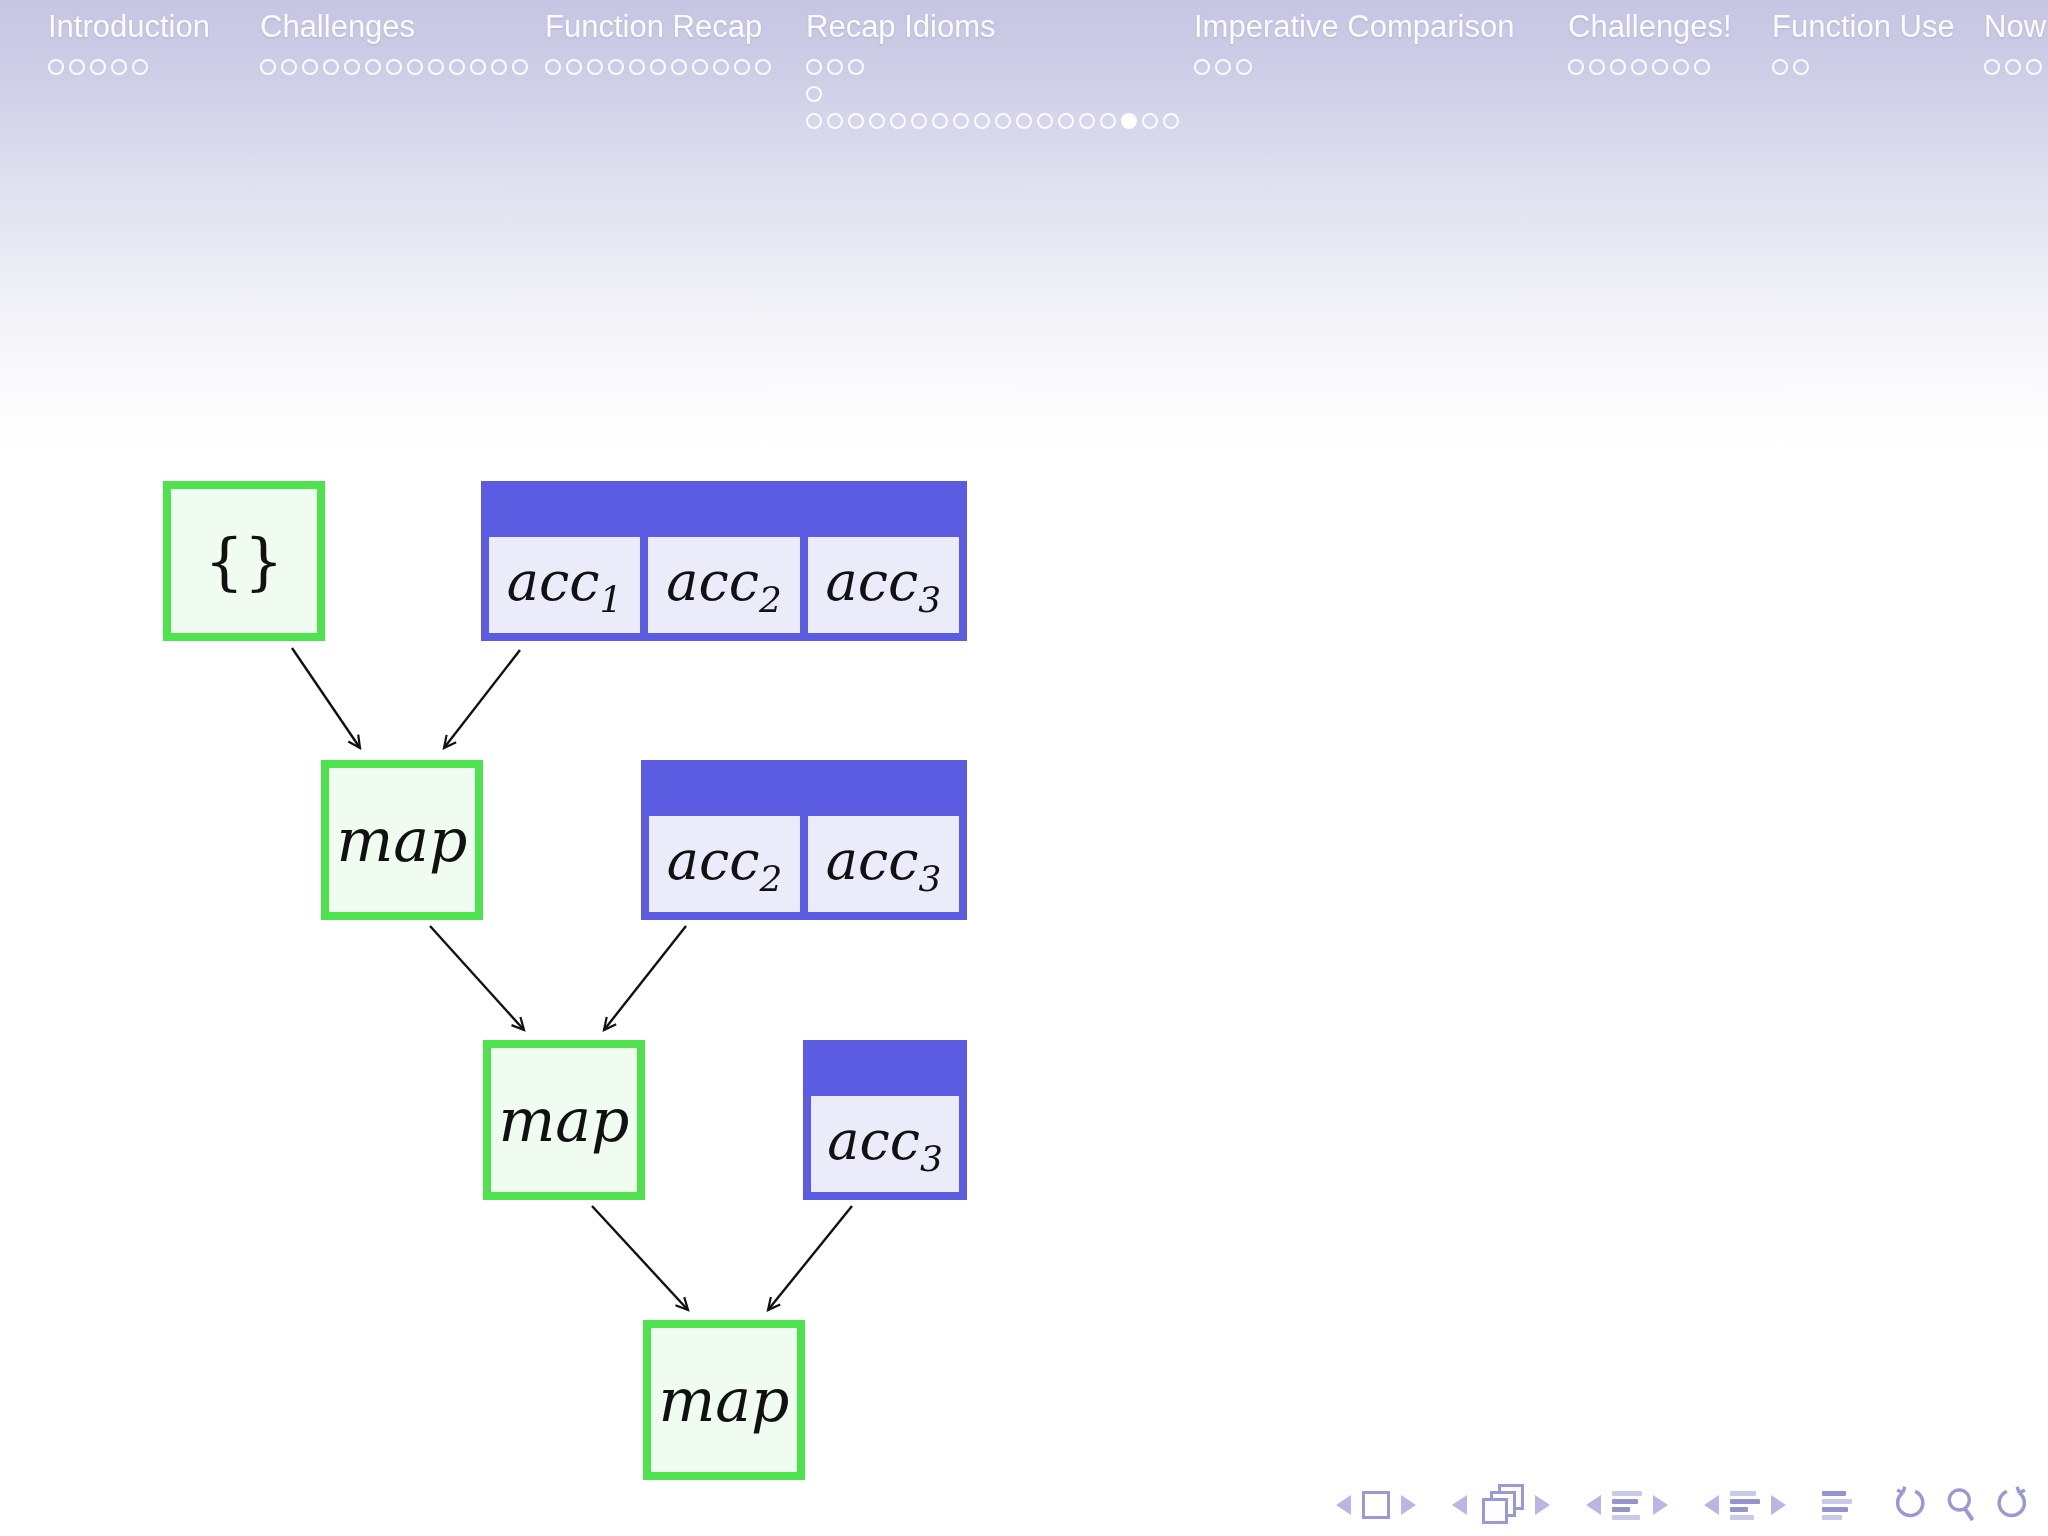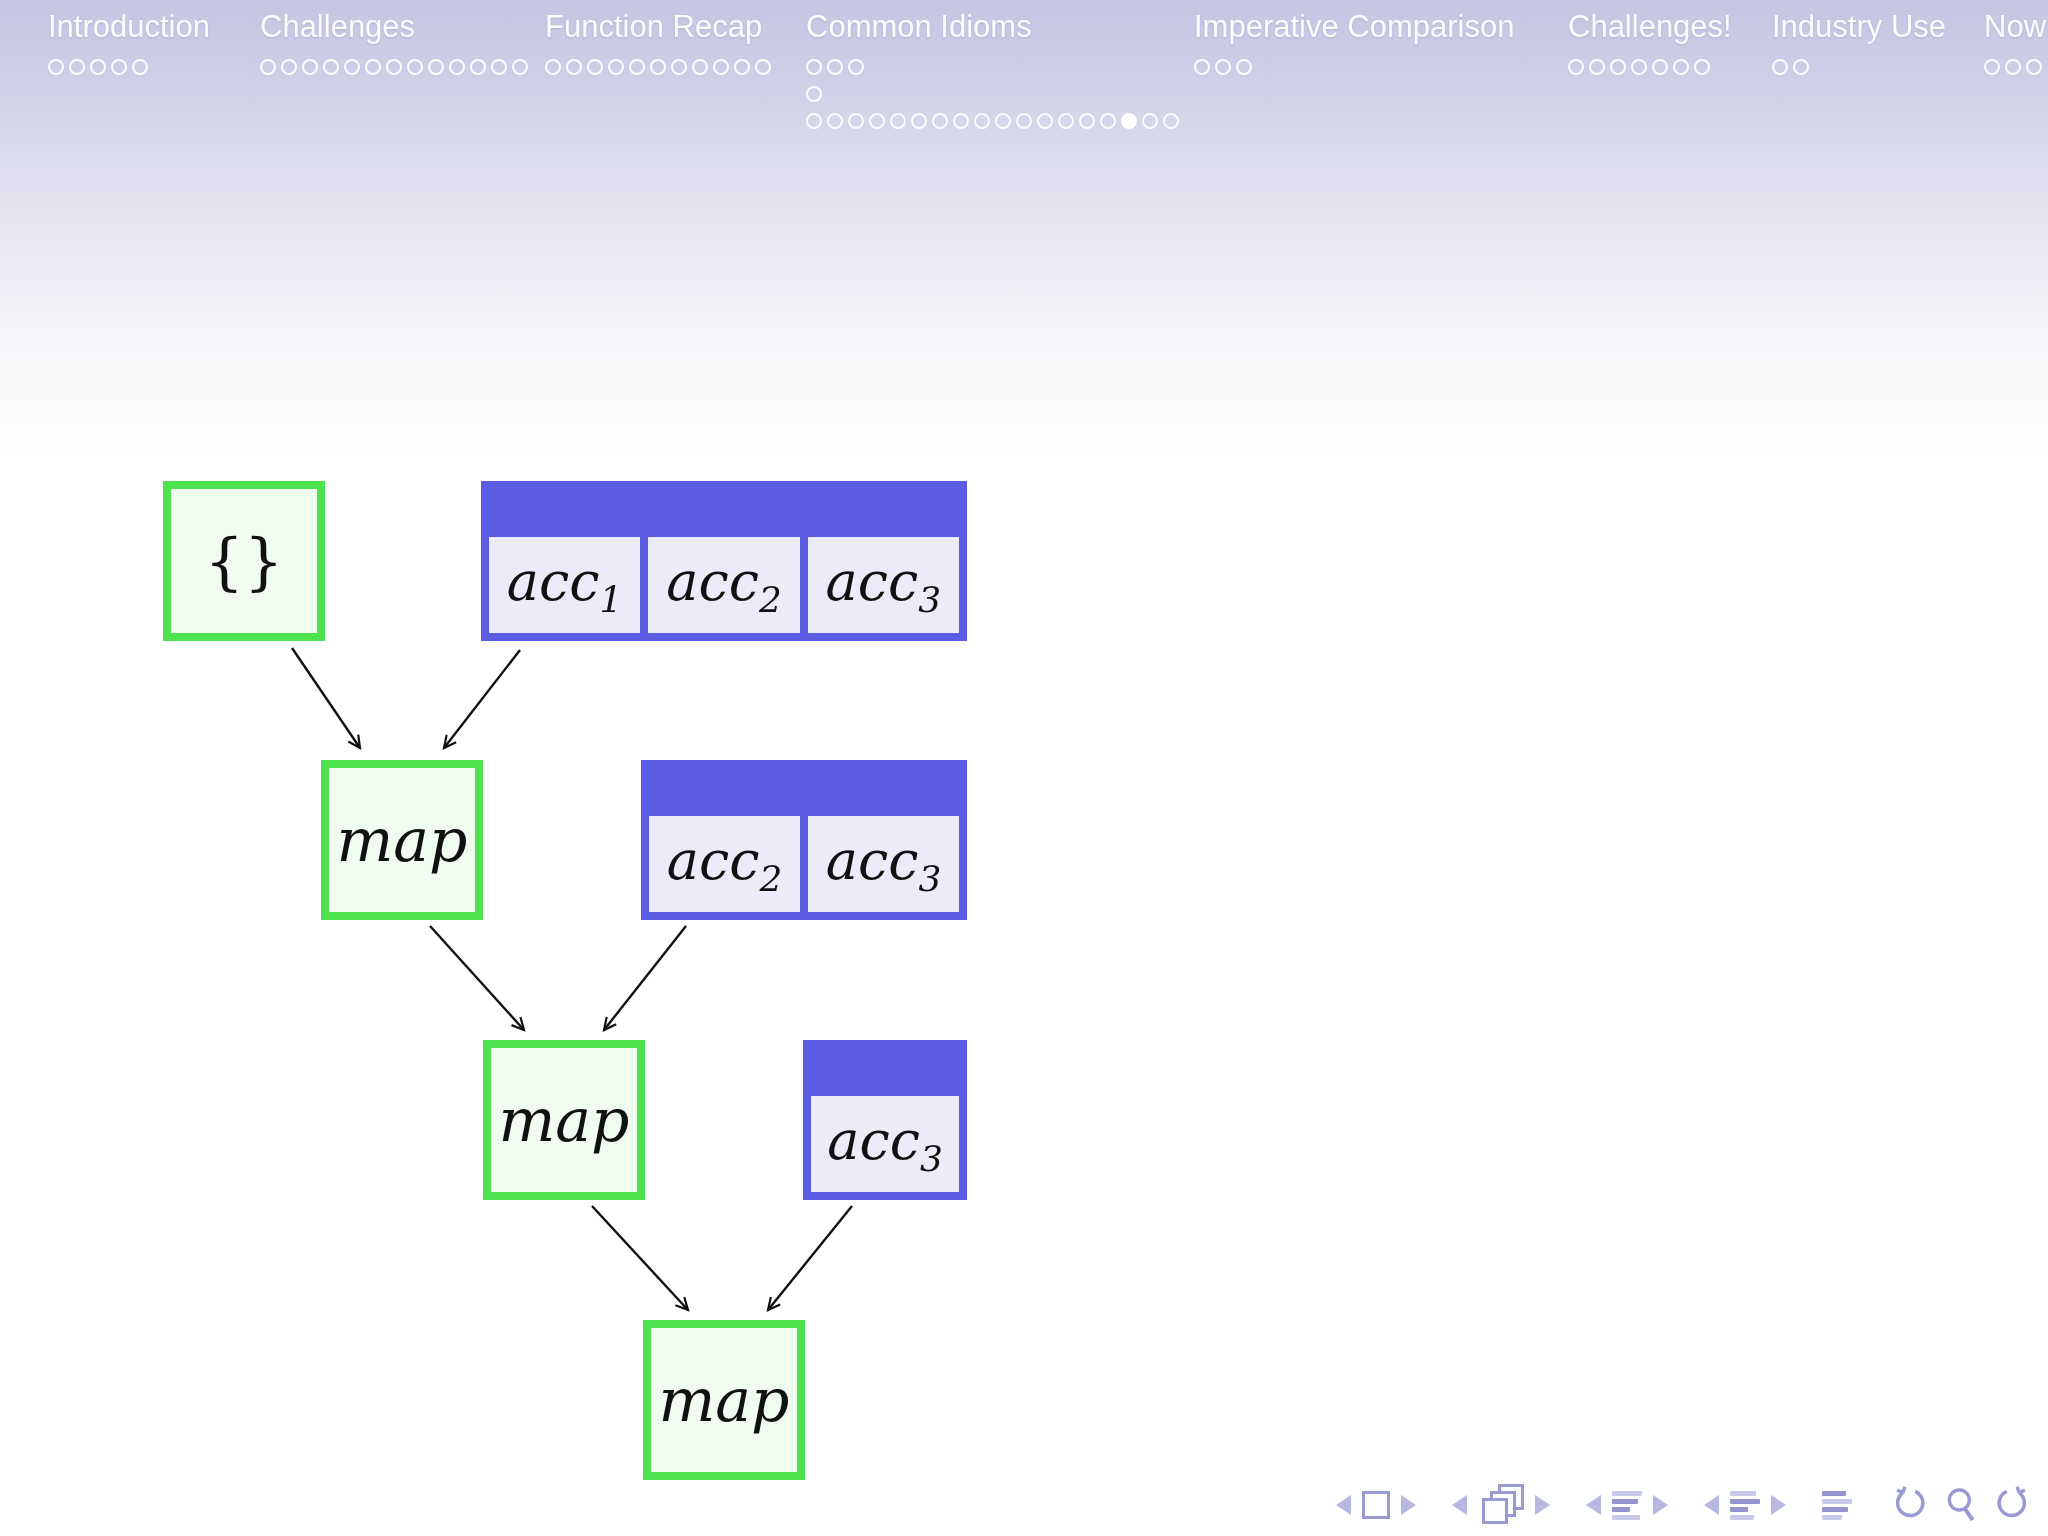--- a/index.html
+++ b/index.html
@@ -80,41 +80,41 @@
           <div class="dotrow"><span class="dot"></span><span class="dot"></span><span class="dot"></span><span class="dot"></span><span class="dot"></span><span class="dot"></span><span class="dot"></span><span class="dot"></span><span class="dot"></span><span class="dot"></span><span class="dot"></span><span class="dot"></span><span class="dot"></span></div>
         </div>
     </div>
     <div class="nav-sec s2">
       <div class="nav-title">Function Recap</div>
       <div class="dotrows">
           <div class="dotrow"><span class="dot"></span><span class="dot"></span><span class="dot"></span><span class="dot"></span><span class="dot"></span><span class="dot"></span><span class="dot"></span><span class="dot"></span><span class="dot"></span><span class="dot"></span><span class="dot"></span></div>
         </div>
     </div>
     <div class="nav-sec s3">
-      <div class="nav-title">Common Idioms</div>
+      <div class="nav-title">Recap Idioms</div>
       <div class="dotrows">
           <div class="dotrow"><span class="dot"></span><span class="dot"></span><span class="dot"></span></div>
           <div class="dotrow"><span class="dot"></span></div>
           <div class="dotrow"><span class="dot"></span><span class="dot"></span><span class="dot"></span><span class="dot"></span><span class="dot"></span><span class="dot"></span><span class="dot"></span><span class="dot"></span><span class="dot"></span><span class="dot"></span><span class="dot"></span><span class="dot"></span><span class="dot"></span><span class="dot"></span><span class="dot"></span><span class="dot filled"></span><span class="dot"></span><span class="dot"></span></div>
         </div>
     </div>
     <div class="nav-sec s4">
       <div class="nav-title">Imperative Comparison</div>
       <div class="dotrows">
           <div class="dotrow"><span class="dot"></span><span class="dot"></span><span class="dot"></span></div>
         </div>
     </div>
     <div class="nav-sec s5">
       <div class="nav-title">Challenges!</div>
       <div class="dotrows">
           <div class="dotrow"><span class="dot"></span><span class="dot"></span><span class="dot"></span><span class="dot"></span><span class="dot"></span><span class="dot"></span><span class="dot"></span></div>
         </div>
     </div>
     <div class="nav-sec s6">
-      <div class="nav-title">Industry Use</div>
+      <div class="nav-title">Function Use</div>
       <div class="dotrows">
           <div class="dotrow"><span class="dot"></span><span class="dot"></span></div>
         </div>
     </div>
     <div class="nav-sec s7">
       <div class="nav-title">Now</div>
       <div class="dotrows">
           <div class="dotrow"><span class="dot"></span><span class="dot"></span><span class="dot"></span></div>
         </div>
     </div>

